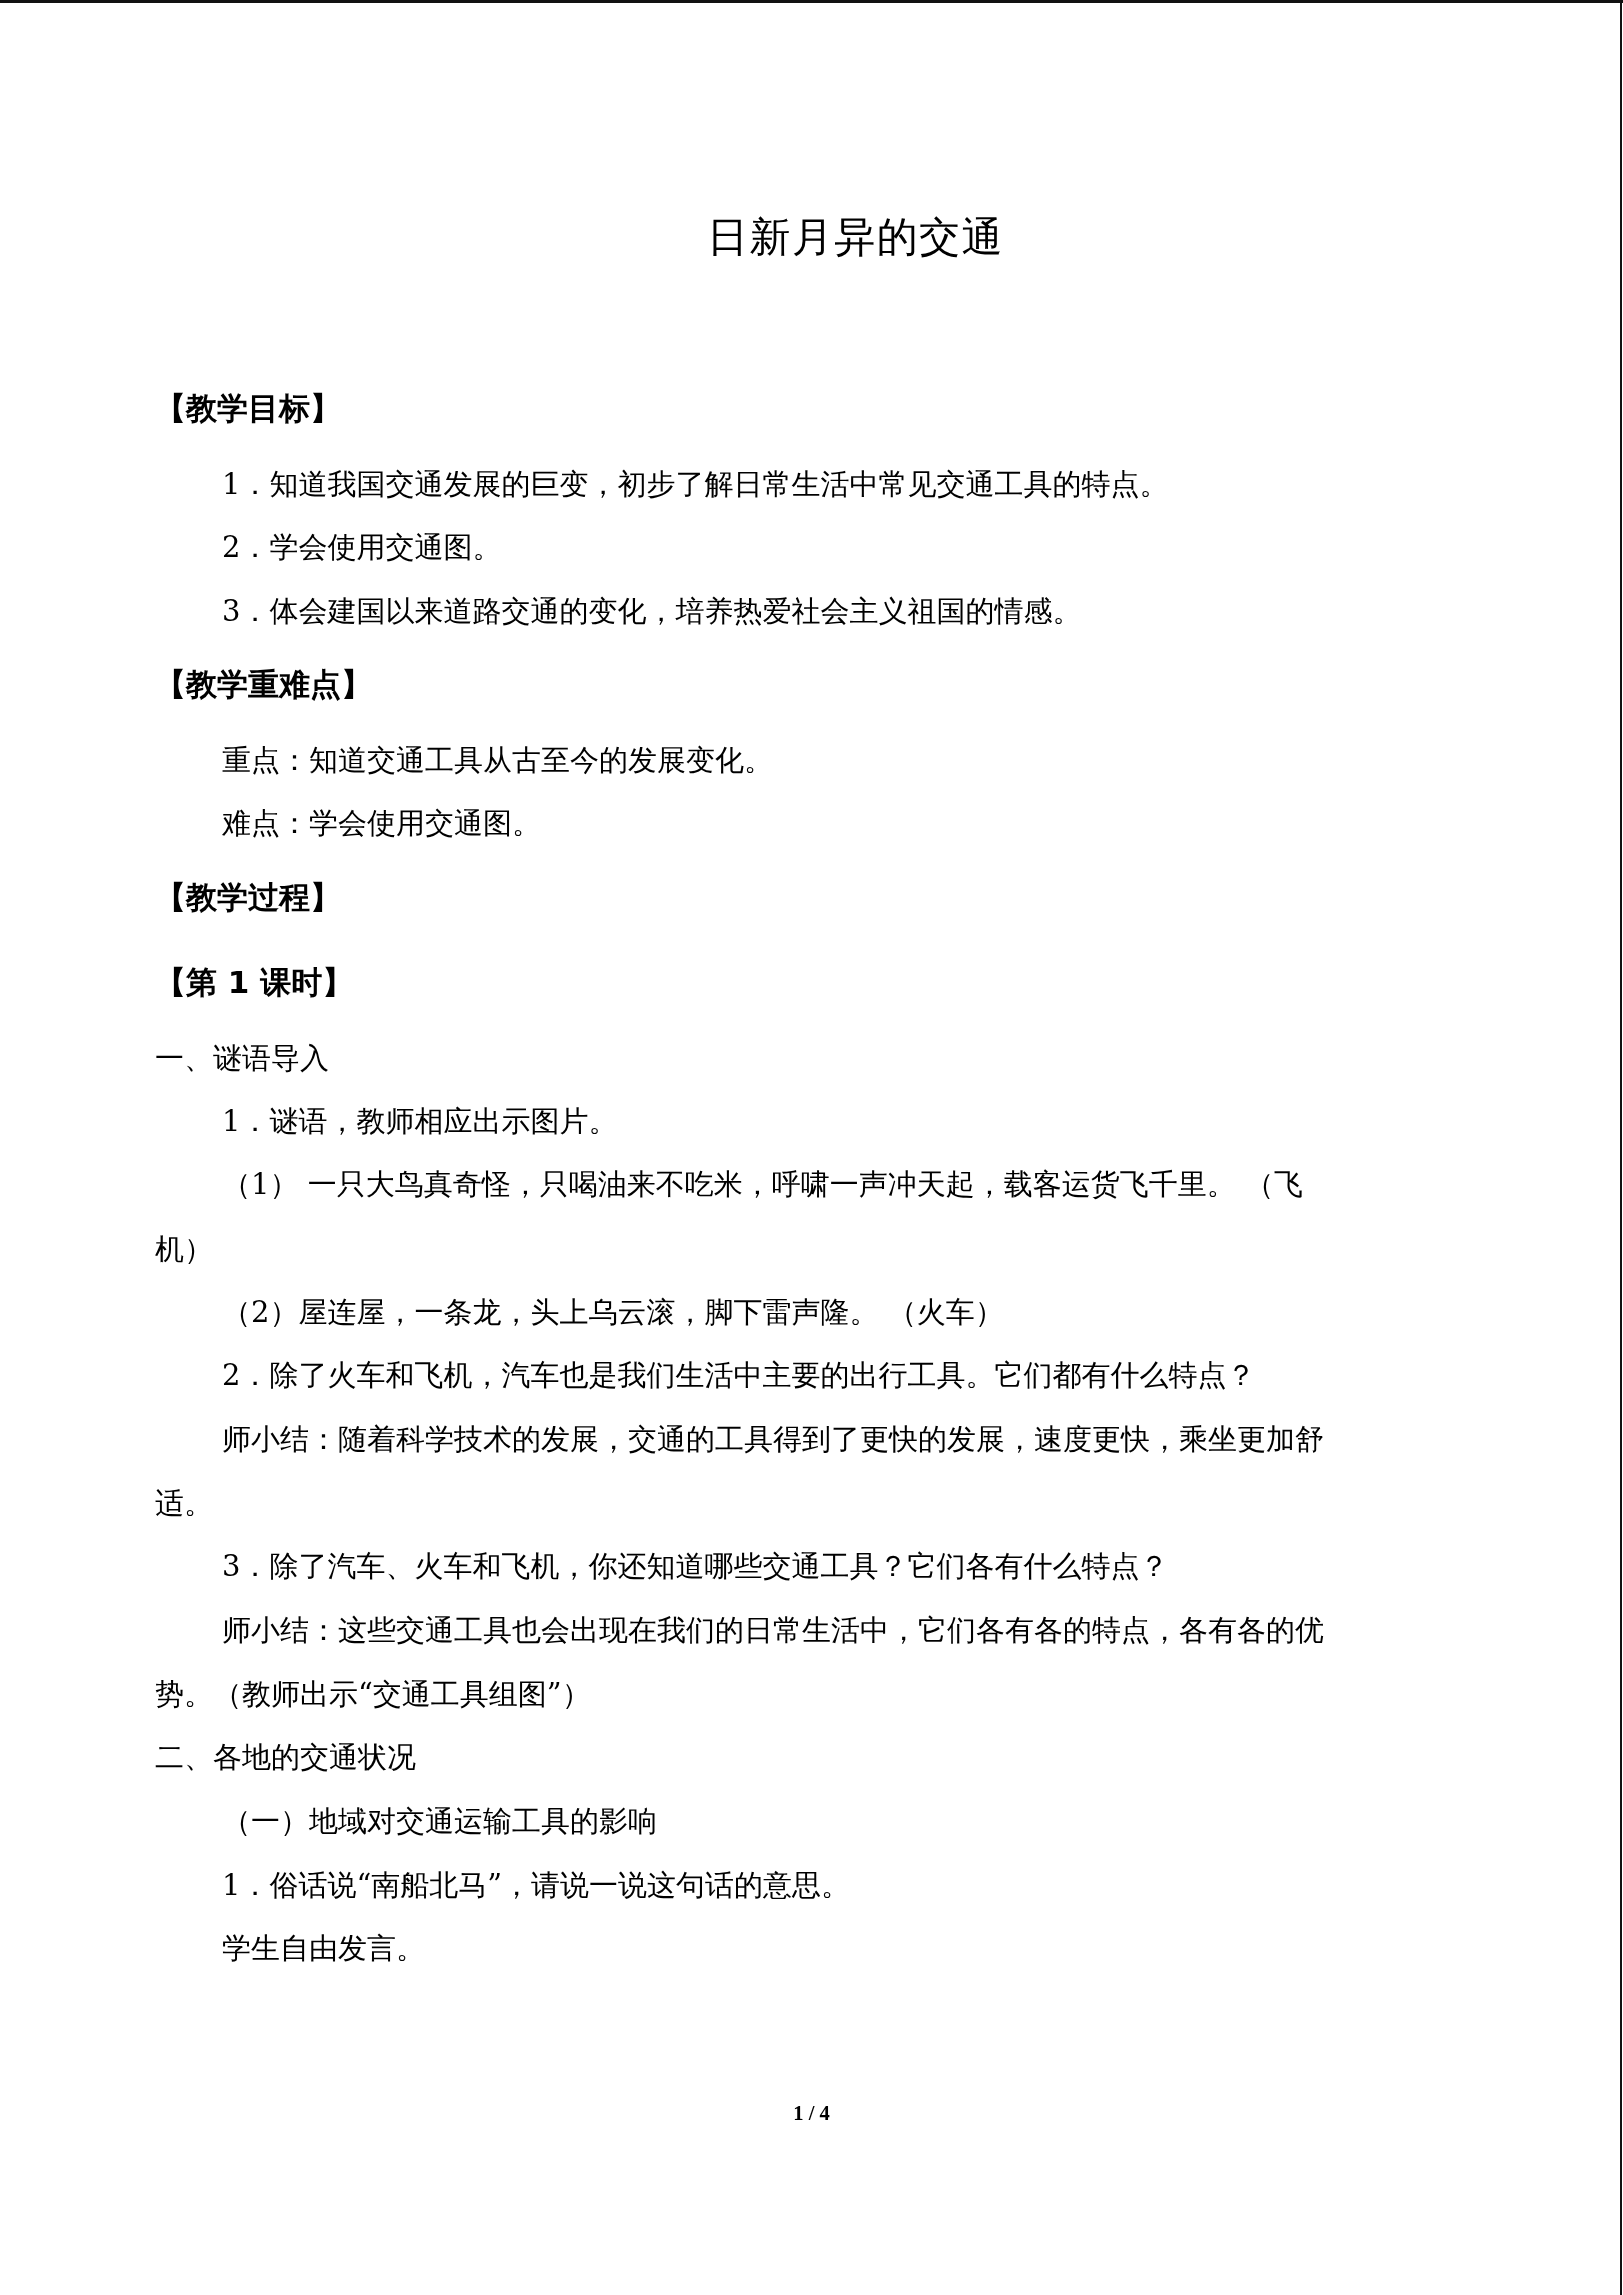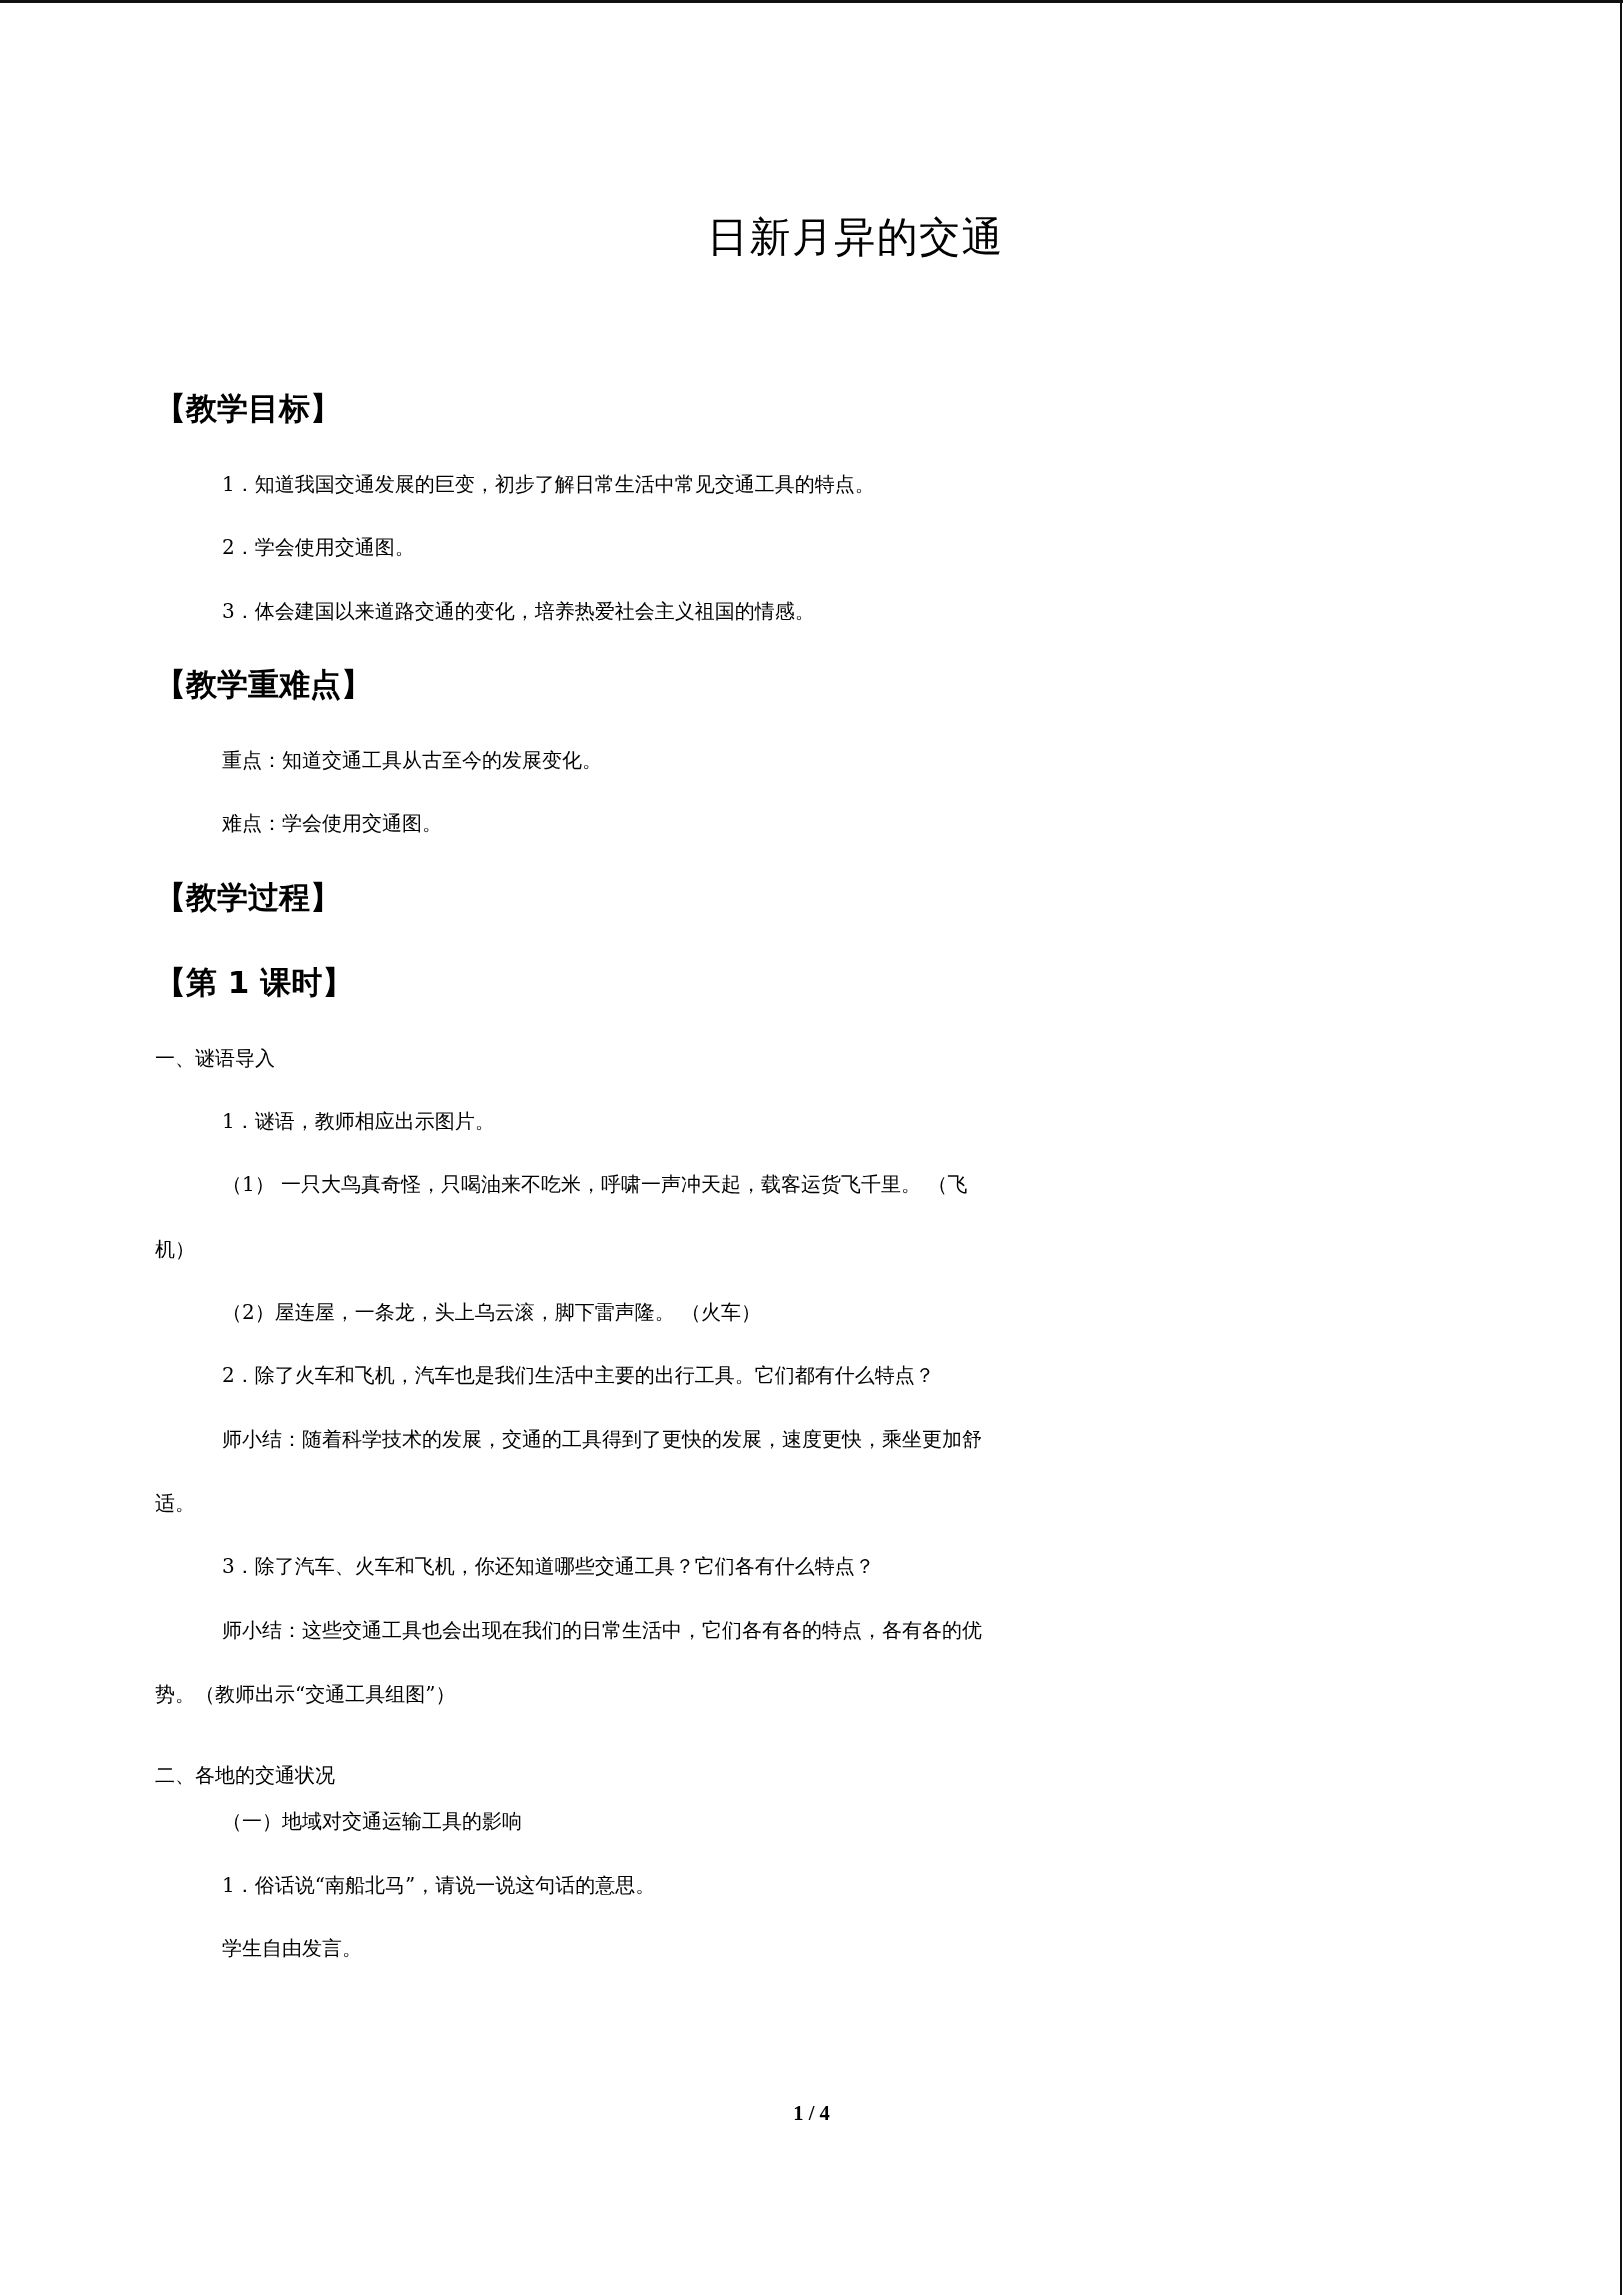--- a/index.html
+++ b/index.html
@@ -42,21 +42,21 @@
       width: 1711px;
       text-align: center;
       font-size: 41px;
       line-height: 55px;
       letter-spacing: 1.4px;
     }
     .line {
       position: absolute;
       left: 0;
       white-space: nowrap;
-      font-size: 20px;
+      font-size: 29px;
       line-height: 41px;
     }
     .h {
       font-family: "DejaVu Sans", "Liberation Sans", sans-serif;
       font-weight: bold;
       font-size: 31px;
       line-height: 48px;
     }
     .ind0 { left: 155px; }
     .ind1 { left: 222px; }
@@ -100,20 +100,20 @@
   <div class="line ind1" style="top:1101px;">1．谜语，教师相应出示图片。</div>
   <div class="line ind1" style="top:1164px;">（1） 一只大鸟真奇怪，只喝油来不吃米，呼啸一声冲天起，载客运货飞千里。 （飞</div>
   <div class="line ind0" style="top:1229px;">机）</div>
   <div class="line ind1" style="top:1292px;">（2）屋连屋，一条龙，头上乌云滚，脚下雷声隆。 （火车）</div>
   <div class="line ind1" style="top:1355px;">2．除了火车和飞机，汽车也是我们生活中主要的出行工具。它们都有什么特点？</div>
   <div class="line ind1" style="top:1419px;">师小结：随着科学技术的发展，交通的工具得到了更快的发展，速度更快，乘坐更加舒</div>
   <div class="line ind0" style="top:1483px;">适。</div>
   <div class="line ind1" style="top:1546px;">3．除了汽车、火车和飞机，你还知道哪些交通工具？它们各有什么特点？</div>
   <div class="line ind1" style="top:1610px;">师小结：这些交通工具也会出现在我们的日常生活中，它们各有各的特点，各有各的优</div>
   <div class="line ind0" style="top:1674px;">势。（教师出示“交通工具组图”）</div>
-  <div class="line ind0" style="top:1737px;margin-top:18px;">二、各地的交通状况</div>
+  <div class="line ind0" style="top:1737px;">二、各地的交通状况</div>
   <div class="line ind1" style="top:1801px;">（一）地域对交通运输工具的影响</div>
   <div class="line ind1" style="top:1865px;">1．俗话说“南船北马”，请说一说这句话的意思。</div>
   <div class="line ind1" style="top:1928px;">学生自由发言。</div>
 
   <div class="footer">1 / 4</div>
 </div>
 
 
 </body></html>

